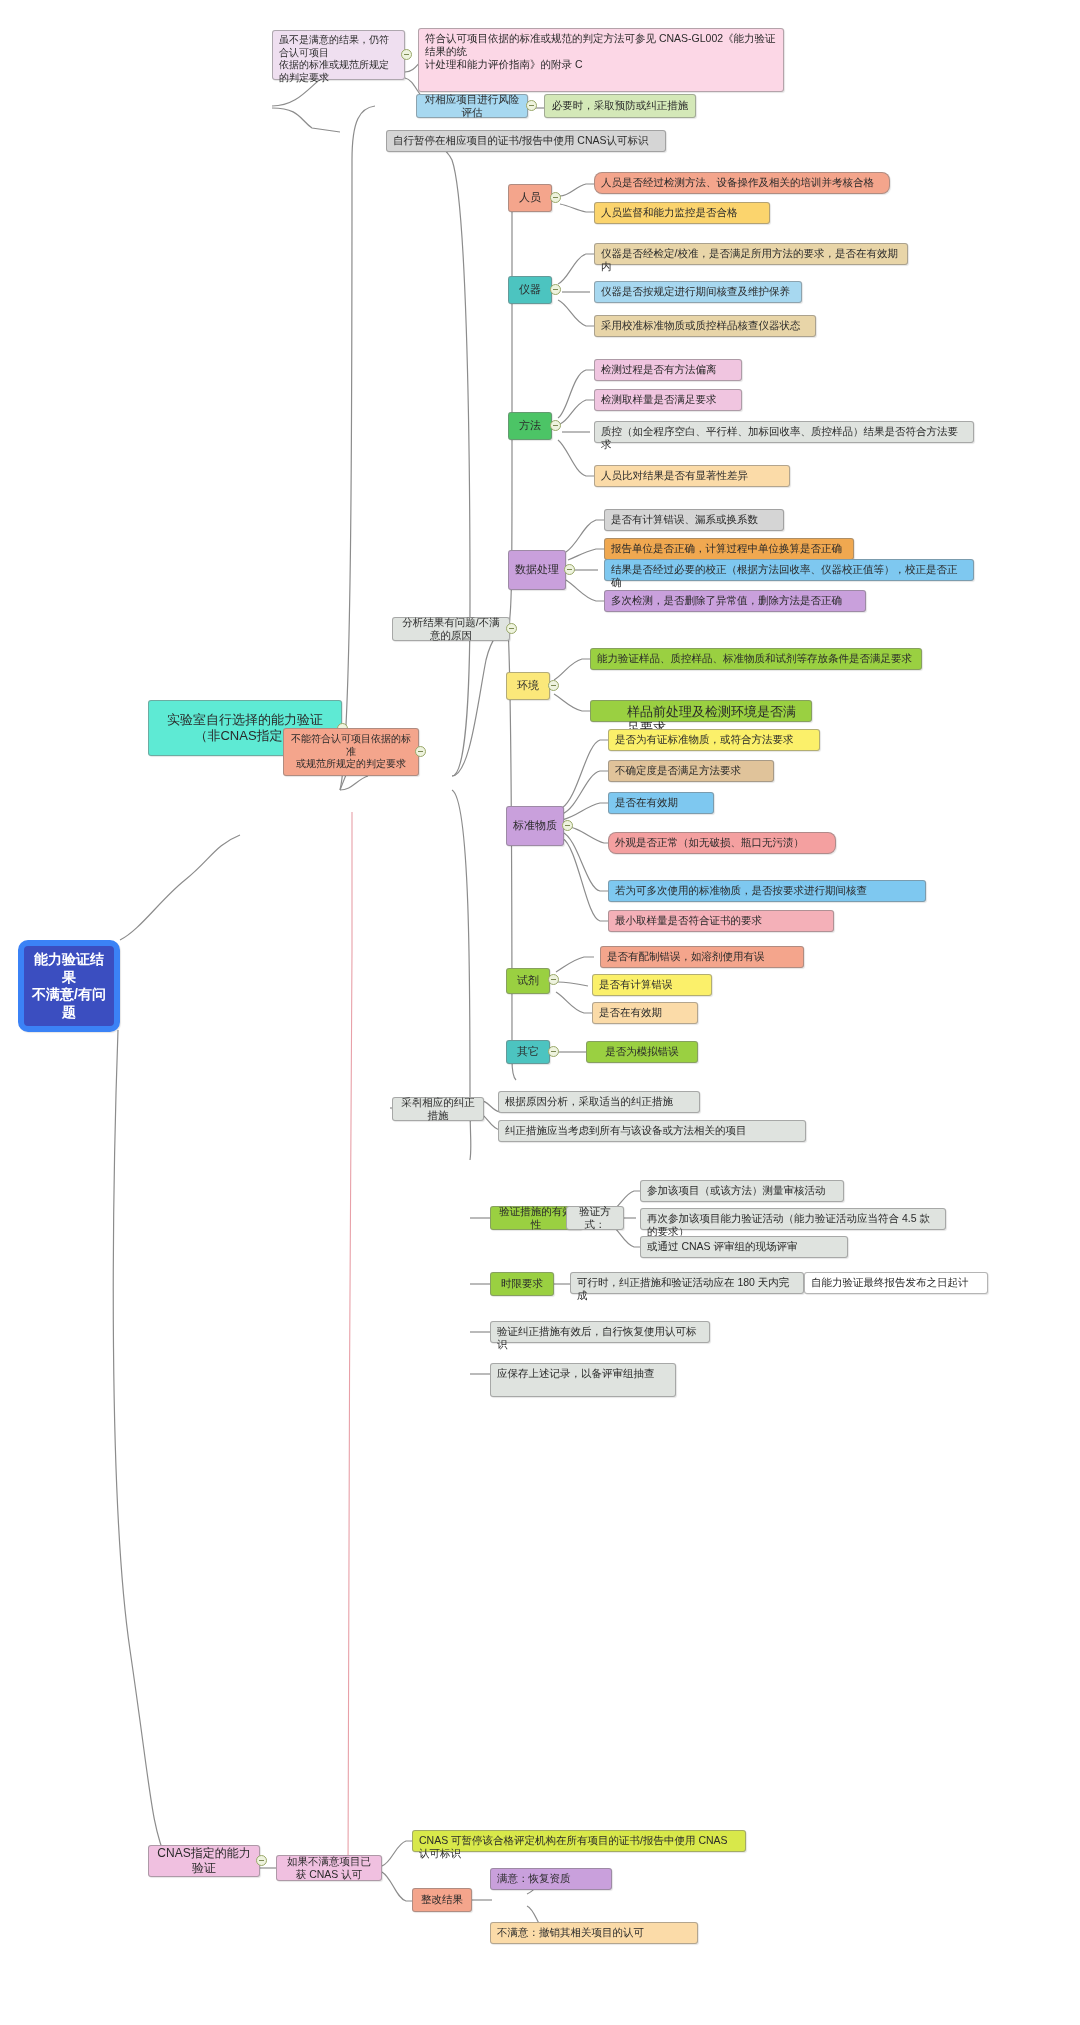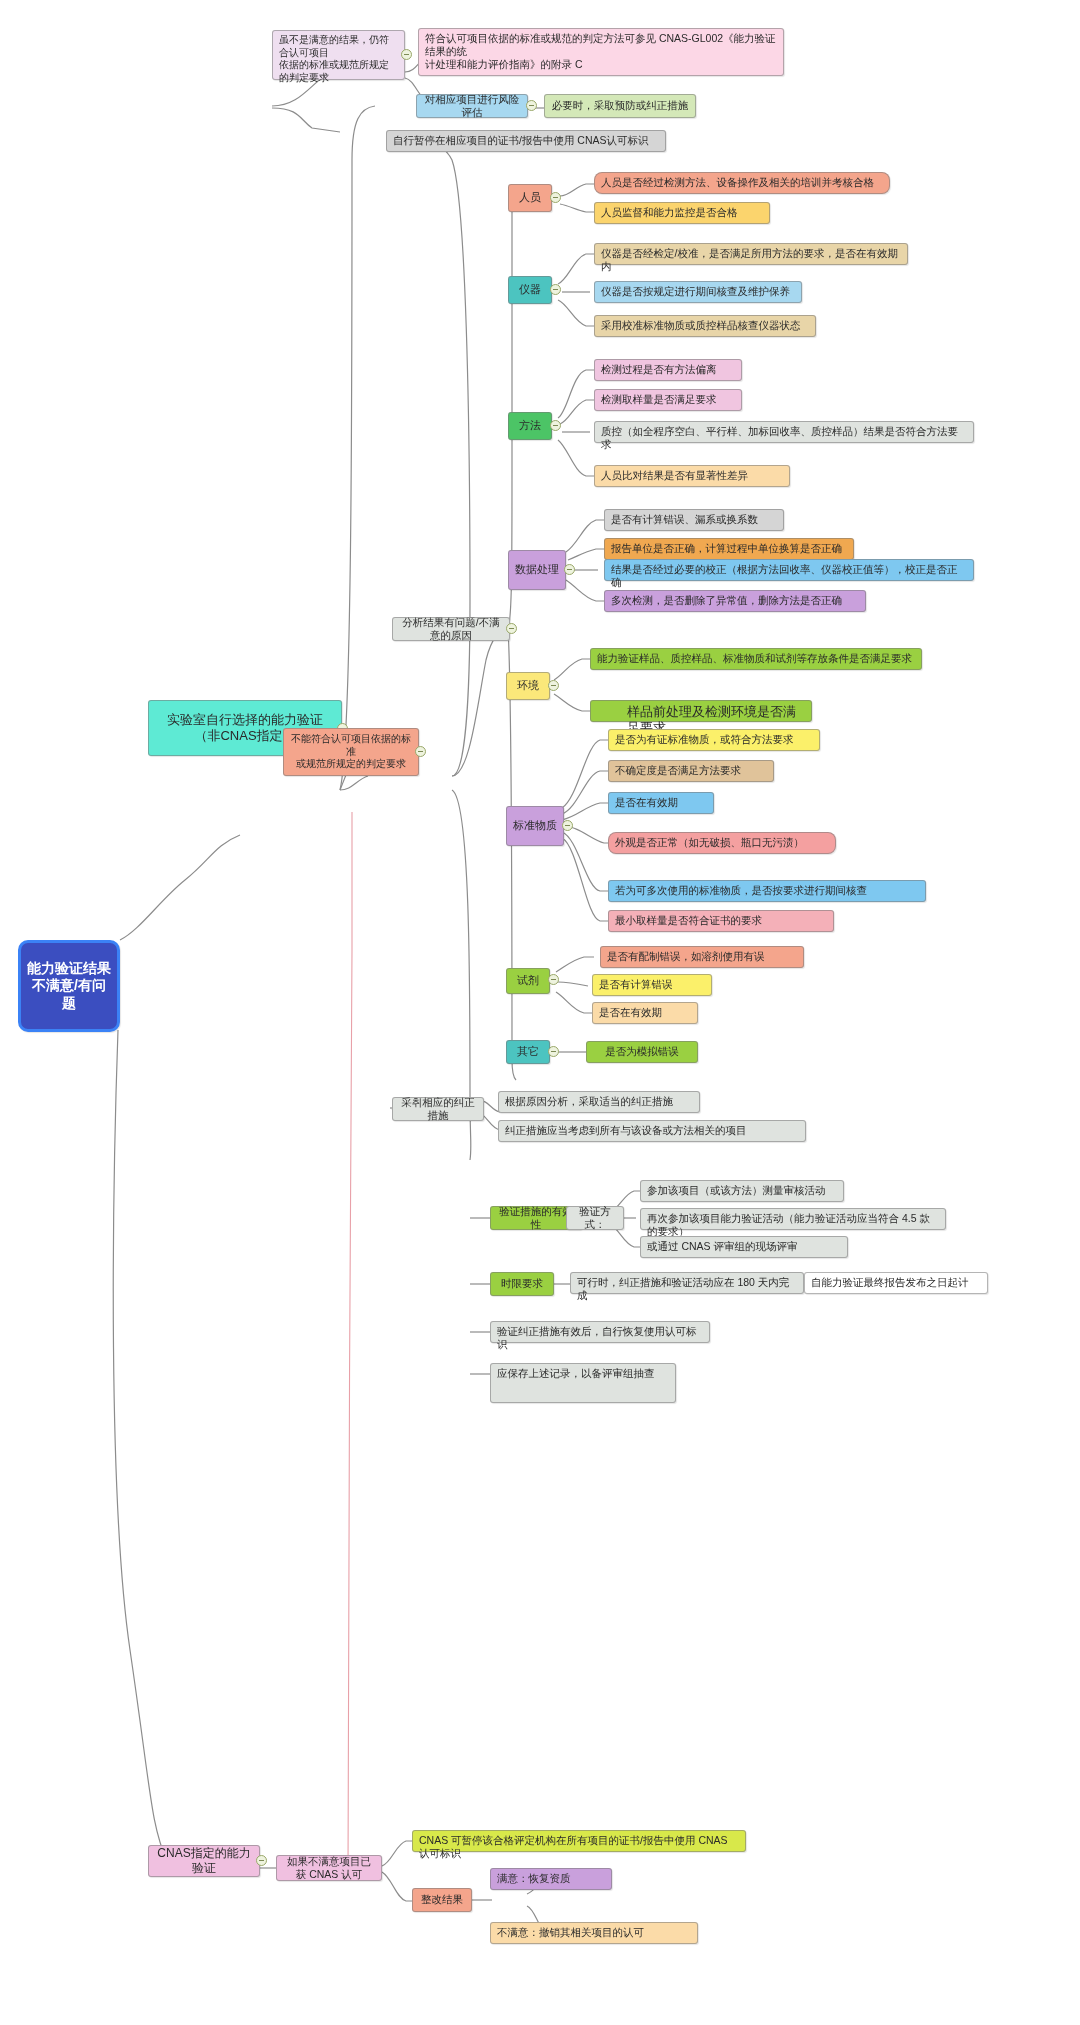--- a/index.html
+++ b/index.html
@@ -3,21 +3,21 @@
 <meta charset="utf-8">
 <style>
   html,body{margin:0;padding:0;background:#ffffff;}
   body{width:1080px;height:2025px;position:relative;overflow:hidden;
        font-family:"Liberation Sans","DejaVu Sans",sans-serif;}
   #canvas{position:absolute;inset:0;width:1080px;height:2025px;}
   svg.links{position:absolute;left:0;top:0;width:1080px;height:2025px;pointer-events:none;}
   .node{position:absolute;box-sizing:border-box;border:1px solid rgba(120,120,120,.55);
         border-radius:3px;padding:3px 6px;line-height:1.25;color:#2a2a2a;
         white-space:pre-wrap;box-shadow:1px 1px 1px rgba(0,0,0,.10);}
-  .root{border-radius:10px;border:3px solid #3b82f6;color:#ffffff;text-align:center;
+  .root{border-radius:10px;border:6px solid #3b82f6;color:#ffffff;text-align:center;
         display:flex;align-items:center;justify-content:center;font-weight:bold;}
   .ctr{display:flex;align-items:center;justify-content:center;text-align:center;}
   .knob{position:absolute;width:11px;height:11px;border-radius:50%;
         border:1px solid #9aa86a;background:#eef3de;box-sizing:border-box;}
   .knob::before{content:"";position:absolute;left:2px;top:4px;width:5px;height:1px;background:#7d8a55;}
 </style>
 </head>
 <body>
 
 <div id="canvas">
@@ -128,21 +128,21 @@
 （非CNAS指定）</div>
   <div class="knob" style="left:337px;top:723px;"></div>
 
   <div class="node ctr" style="left:148px;top:1845px;width:112px;height:32px;background:#f0c0e0;font-size:12px;">CNAS指定的能力验证</div>
   <div class="knob" style="left:256px;top:1855px;"></div>
 
   <div class="node" style="left:272px;top:30px;width:133px;height:50px;background:#efdff0;font-size:10px;">虽不是满意的结果，仍符合认可项目
 依据的标准或规范所规定的判定要求</div>
   <div class="knob" style="left:401px;top:49px;"></div>
 
-  <div class="node" style="left:418px;top:28px;width:366px;height:48px;background:#fcd7e6;font-size:10.5px;">符合认可项目依据的标准或规范的判定方法可参见 CNAS-GL002《能力验证结果的统
+  <div class="node" style="left:418px;top:28px;width:366px;height:64px;background:#fcd7e6;font-size:10.5px;">符合认可项目依据的标准或规范的判定方法可参见 CNAS-GL002《能力验证结果的统
 计处理和能力评价指南》的附录 C</div>
 
   <div class="node ctr" style="left:416px;top:94px;width:112px;height:24px;background:#a7d8f0;font-size:10.5px;">对相应项目进行风险评估</div>
   <div class="knob" style="left:526px;top:100px;"></div>
   <div class="node ctr" style="left:544px;top:94px;width:152px;height:24px;background:#d4e8b8;font-size:10.5px;">必要时，采取预防或纠正措施</div>
 
   <div class="node ctr" style="left:283px;top:728px;width:136px;height:48px;background:#f4a58c;font-size:10px;">不能符合认可项目依据的标准
 或规范所规定的判定要求</div>
   <div class="knob" style="left:415px;top:746px;"></div>
 
@@ -208,20 +208,20 @@
   <div class="node ctr" style="left:566px;top:1206px;width:58px;height:24px;background:#dfe3df;font-size:10.5px;">验证方式：</div>
   <div class="node" style="left:640px;top:1180px;width:204px;height:22px;background:#dfe3df;font-size:10.5px;">参加该项目（或该方法）测量审核活动</div>
   <div class="node" style="left:640px;top:1208px;width:306px;height:22px;background:#dfe3df;font-size:10.5px;">再次参加该项目能力验证活动（能力验证活动应当符合 4.5 款的要求）</div>
   <div class="node" style="left:640px;top:1236px;width:208px;height:22px;background:#dfe3df;font-size:10.5px;">或通过 CNAS 评审组的现场评审</div>
 
   <div class="node ctr" style="left:490px;top:1272px;width:64px;height:24px;background:#9ad041;font-size:10.5px;">时限要求</div>
   <div class="node" style="left:570px;top:1272px;width:234px;height:22px;background:#dfe3df;font-size:10.5px;">可行时，纠正措施和验证活动应在 180 天内完成</div>
   <div class="node" style="left:804px;top:1272px;width:184px;height:22px;background:#ffffff;font-size:10.5px;">自能力验证最终报告发布之日起计</div>
 
   <div class="node" style="left:490px;top:1321px;width:220px;height:22px;background:#dfe3df;font-size:10.5px;">验证纠正措施有效后，自行恢复使用认可标识</div>
-  <div class="node" style="left:490px;top:1363px;width:186px;height:40px;background:#dfe3df;font-size:10.5px;">应保存上述记录，以备评审组抽查</div>
+  <div class="node" style="left:490px;top:1363px;width:186px;height:34px;background:#dfe3df;font-size:10.5px;">应保存上述记录，以备评审组抽查</div>
 
   <div class="node ctr" style="left:276px;top:1855px;width:106px;height:26px;background:#f0c0e0;font-size:10.5px;">如果不满意项目已获 CNAS 认可</div>
   <div class="node" style="left:412px;top:1830px;width:334px;height:22px;background:#d8e84a;font-size:10.5px;">CNAS 可暂停该合格评定机构在所有项目的证书/报告中使用 CNAS 认可标识</div>
   <div class="node ctr" style="left:412px;top:1888px;width:60px;height:24px;background:#f4a58c;font-size:10.5px;">整改结果</div>
   <div class="node" style="left:490px;top:1868px;width:122px;height:22px;background:#c9a0dc;font-size:10.5px;">满意：恢复资质</div>
   <div class="node" style="left:490px;top:1922px;width:208px;height:22px;background:#fbdba8;font-size:10.5px;">不满意：撤销其相关项目的认可</div>
 </div>
 
 </body></html>

